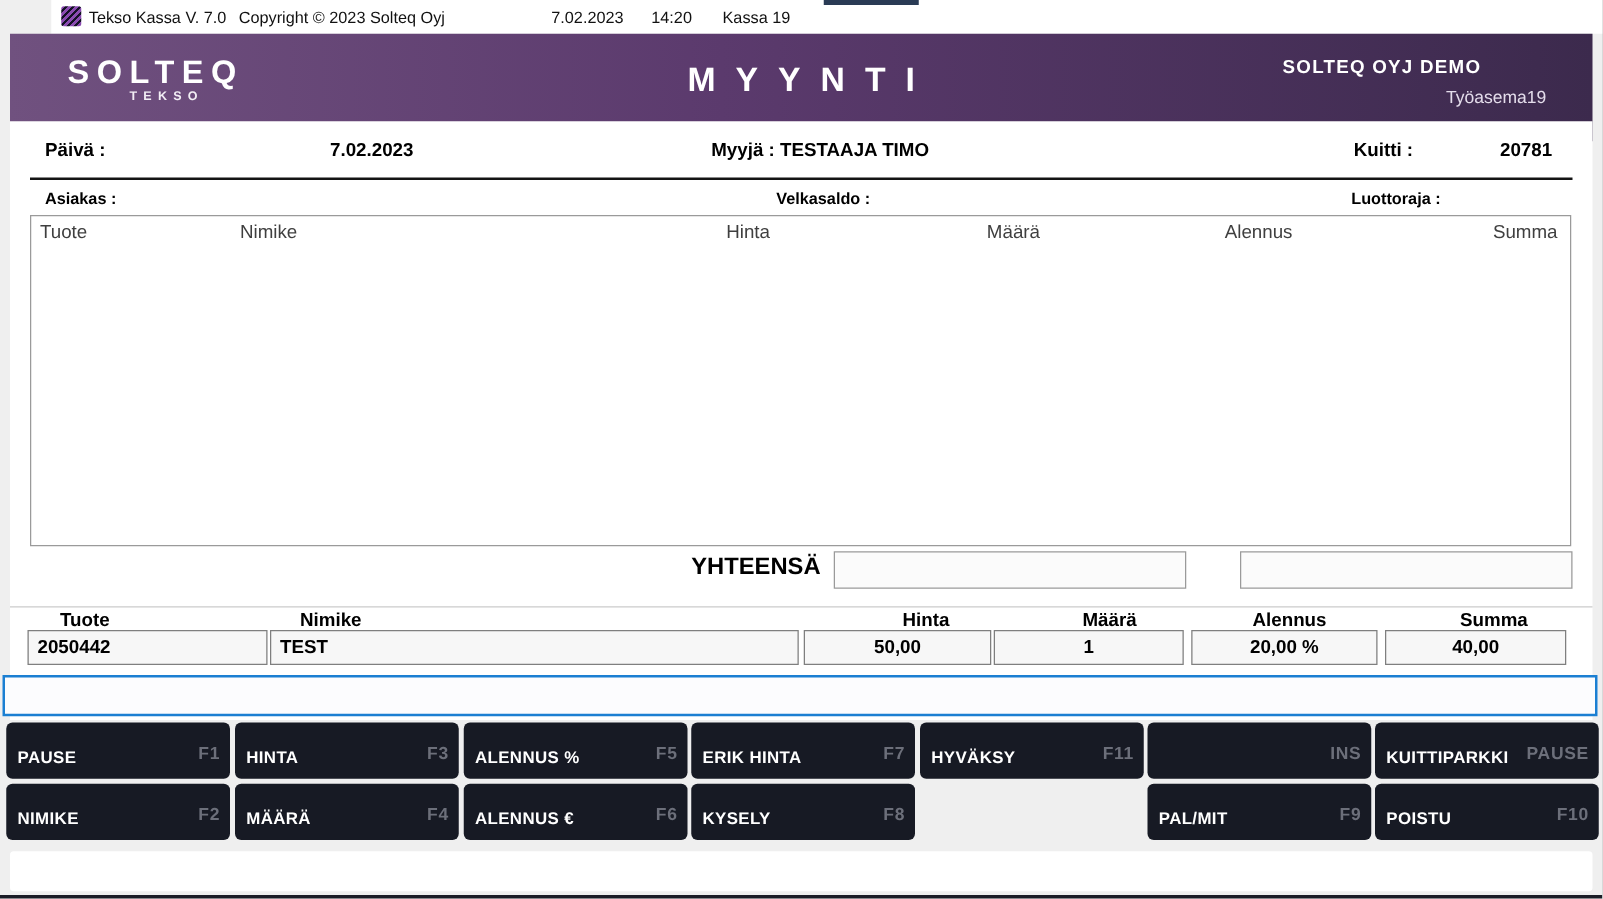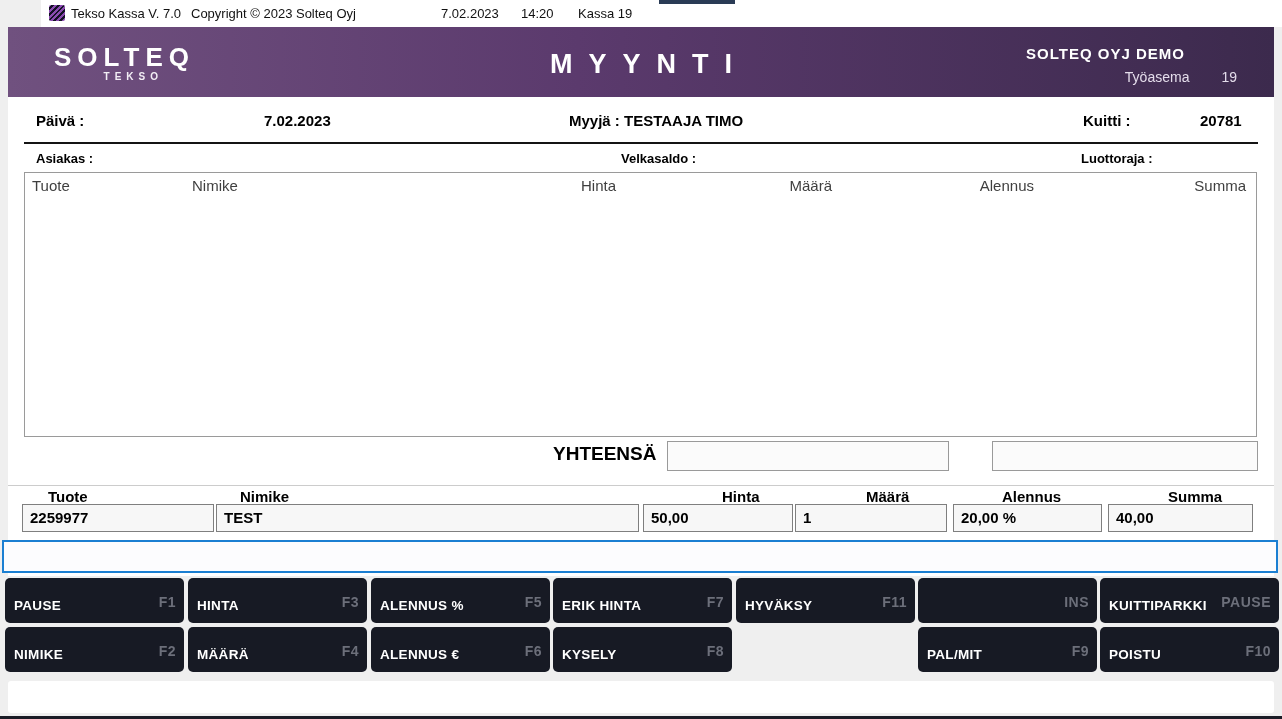--- a/index.html
+++ b/index.html
@@ -18,40 +18,40 @@
   #header{position:absolute;left:8px;top:27px;width:1266px;height:86px;
           background:linear-gradient(90deg,var(--hdrL) 0%,#5b3a6d 45%,var(--hdrR) 100%);color:#fff;}
   #brand{position:absolute;left:46px;top:17px;width:112px;}
   #brand .b1{font-size:26px;font-weight:700;letter-spacing:6px;line-height:26px;}
   #brand .b2{display:block;text-align:right;font-size:10px;font-weight:600;letter-spacing:5px;
              margin-top:1px;padding-right:3px;color:#f2eef5;}
   #screen-title{position:absolute;left:0;right:0;top:22px;text-align:center;font-size:27px;
                 font-weight:700;letter-spacing:16px;text-indent:16px;}
   #company{position:absolute;right:89px;top:18px;font-size:15px;font-weight:700;letter-spacing:1px;white-space:nowrap;}
   #workstation{position:absolute;right:37px;top:42px;font-size:14px;color:#e4ddeb;white-space:nowrap;}
-  #workstation .num{margin-left:32px;}
+  #workstation .num{}
   
   #panel{position:absolute;left:8px;top:97px;width:1266px;height:479px;background:#ffffff;}
   .lbl-b15{position:absolute;font-size:15px;font-weight:700;color:#000;white-space:nowrap;}
   .lbl-b13{position:absolute;font-size:13px;font-weight:700;color:#000;white-space:nowrap;}
   #rule1{position:absolute;left:24px;top:142px;width:1234px;height:2px;background:#141414;}
   
   #items-box{position:absolute;left:24px;top:172px;width:1231px;height:263px;background:#fff;
              border:1px solid #9a9a9a;}
   #items-box .col{position:absolute;top:4px;font-size:15px;color:#3f3f3f;white-space:nowrap;}
   
   #total-label{position:absolute;left:553px;top:443px;font-size:19px;font-weight:700;}
   .total-box{position:absolute;top:441px;height:28px;background:#fbfbfb;border:1px solid #9a9a9a;
              font-size:15px;font-weight:700;text-align:right;line-height:28px;padding:0 7px;box-sizing:content-box;}
   #rule2{position:absolute;left:8px;top:485px;width:1266px;height:1px;background:#cccccc;}
   
   .fld{position:absolute;top:504px;height:26px;border:1px solid #7f7f7f;background:#f7f7f7;
        font-size:15px;font-weight:700;color:#000;line-height:26px;padding:0 7px;
        white-space:nowrap;overflow:hidden;}
-  .fld.num{text-align:left;}
+  .fld.num{text-align:center;}
   
   #command-input{position:absolute;left:2px;top:540px;width:1272px;height:29px;
                  border:2px solid var(--focus);background:#fcfcfe;}
   
   .btn{position:absolute;width:179px;height:45px;background:var(--btn);border-radius:5px;cursor:default;}
   .btn .lbl{position:absolute;left:9px;top:20px;font-size:13.5px;font-weight:700;color:#fff;
             letter-spacing:.3px;white-space:nowrap;}
   .btn .key{position:absolute;right:8px;top:16px;font-size:14px;font-weight:700;color:var(--btnkey);
             letter-spacing:.5px;}
   
@@ -112,21 +112,21 @@
   <div class="total-box" style="left:992px;width:250px"></div>
   <div id="rule2"></div>
 
   <span class="lbl-b15" style="left:48px;top:488px">Tuote</span>
   <span class="lbl-b15" style="left:240px;top:488px">Nimike</span>
   <span class="lbl-b15" style="left:722px;top:488px">Hinta</span>
   <span class="lbl-b15" style="left:866px;top:488px">Määrä</span>
   <span class="lbl-b15" style="left:1002px;top:488px">Alennus</span>
   <span class="lbl-b15" style="left:1168px;top:488px">Summa</span>
 
-  <div class="fld" style="left:22px;width:176px">2259977</div>
+  <div class="fld" style="left:22px;width:176px">2050442</div>
   <div class="fld" style="left:216px;width:407px">TEST</div>
   <div class="fld num" style="left:643px;width:134px">50,00</div>
   <div class="fld num" style="left:795px;width:136px">1</div>
   <div class="fld num" style="left:953px;width:133px">20,00 %</div>
   <div class="fld num" style="left:1108px;width:129px">40,00</div>
 
   <div id="command-input"></div>
 
   <div class="btn" style="left:5px;top:578px">
       <span class="lbl">PAUSE</span>

